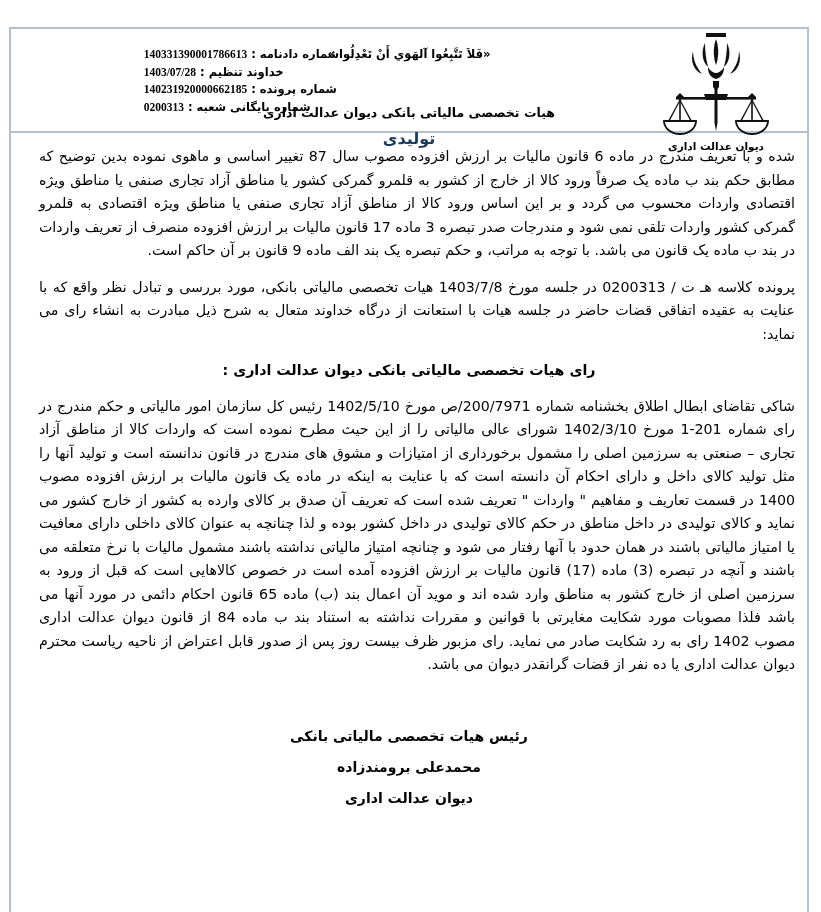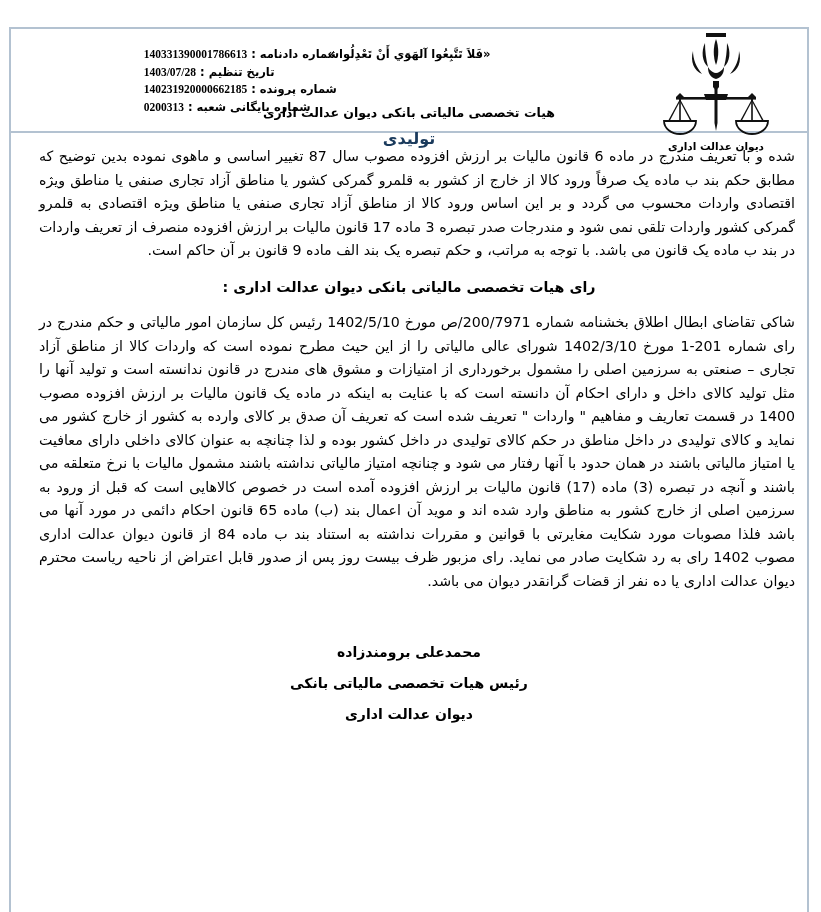--- a/index.html
+++ b/index.html
@@ -146,21 +146,21 @@
 <div class="page-frame">
 
   <div class="doc-header">
 
     <div class="meta-block">
       <div class="meta-row">
         <span class="meta-label">شماره دادنامه :</span>
         <span class="meta-value">140331390001786613</span>
       </div>
       <div class="meta-row">
-        <span class="meta-label">تاریخ تنظیم :</span>
+        <span class="meta-label">خداوند تنظیم :</span>
         <span class="meta-value">1403/07/28</span>
       </div>
       <div class="meta-row">
         <span class="meta-label">شماره پرونده :</span>
         <span class="meta-value">140231920000662185</span>
       </div>
       <div class="meta-row">
         <span class="meta-label">شماره بایگانی شعبه :</span>
         <span class="meta-value">0200313</span>
       </div>
@@ -207,23 +207,24 @@
           <rect x="76" y="89" width="32" height="1.8"></rect>
         </g>
       </svg>
       <div class="emblem-caption">دیوان عدالت اداری</div>
     </div>
 
   </div>
 
   <div class="doc-body">
     <p class="para">شده و با تعریف مندرج در ماده 6 قانون مالیات بر ارزش افزوده مصوب سال 87 تغییر اساسی و ماهوی نموده بدین توضیح که مطابق حکم بند ب ماده یک صرفاً ورود کالا از خارج از کشور به قلمرو گمرکی کشور یا مناطق آزاد تجاری صنفی یا مناطق ویژه اقتصادی واردات محسوب می گردد و بر این اساس ورود کالا از مناطق آزاد تجاری صنفی یا مناطق ویژه اقتصادی به قلمرو گمرکی کشور واردات تلقی نمی شود و مندرجات صدر تبصره 3 ماده 17 قانون مالیات بر ارزش افزوده منصرف از تعریف واردات در بند ب ماده یک قانون می باشد. با توجه به مراتب، و حکم تبصره یک بند الف ماده 9 قانون بر آن حاکم است.</p>
+    <p class="para">پرونده کلاسه هـ ت / 0200313 در جلسه مورخ 1403/7/8 هیات تخصصی مالیاتی بانکی، مورد بررسی و تبادل نظر واقع که با عنایت به عقیده اتفاقی قضات حاضر در جلسه هیات با استعانت از درگاه خداوند متعال به شرح ذیل مبادرت به انشاء رای می نماید:</p>
     <p class="heading-bold">رای هیات تخصصی مالیاتی بانکی دیوان عدالت اداری :</p>
     <p class="para">شاکی تقاضای ابطال اطلاق بخشنامه شماره 200/7971/ص مورخ 1402/5/10 رئیس کل سازمان امور مالیاتی و حکم مندرج در رای شماره 201-1 مورخ 1402/3/10 شورای عالی مالیاتی را از این حیث مطرح نموده است که واردات کالا از مناطق آزاد تجاری – صنعتی به سرزمین اصلی را مشمول برخورداری از امتیازات و مشوق های مندرج در قانون ندانسته است و تولید آنها را مثل تولید کالای داخل و دارای احکام آن دانسته است که با عنایت به اینکه در ماده یک قانون مالیات بر ارزش افزوده مصوب 1400 در قسمت تعاریف و مفاهیم " واردات " تعریف شده است که تعریف آن صدق بر کالای وارده به کشور از خارج کشور می نماید و کالای تولیدی در داخل مناطق در حکم کالای تولیدی در داخل کشور بوده و لذا چنانچه به عنوان کالای داخلی دارای معافیت یا امتیاز مالیاتی باشند در همان حدود با آنها رفتار می شود و چنانچه امتیاز مالیاتی نداشته باشند مشمول مالیات با نرخ متعلقه می باشند و آنچه در تبصره (3) ماده (17) قانون مالیات بر ارزش افزوده آمده است در خصوص کالاهایی است که قبل از ورود به سرزمین اصلی از خارج کشور به مناطق وارد شده اند و موید آن اعمال بند (ب) ماده 65 قانون احکام دائمی در مورد آنها می باشد فلذا مصوبات مورد شکایت مغایرتی با قوانین و مقررات نداشته به استناد بند ب ماده 84 از قانون دیوان عدالت اداری مصوب 1402 رای به رد شکایت صادر می نماید. رای مزبور ظرف بیست روز پس از صدور قابل اعتراض از ناحیه ریاست محترم دیوان عدالت اداری یا ده نفر از قضات گرانقدر دیوان می باشد.</p>
 
     <div class="signature">
+      <div class="sig-line">رئیس هیات تخصصی مالیاتی بانکی</div>
       <div class="sig-line">محمدعلی برومندزاده</div>
-      <div class="sig-line">رئیس هیات تخصصی مالیاتی بانکی</div>
       <div class="sig-line">دیوان عدالت اداری</div>
     </div>
   </div>
 
 </div>
 
 </body></html>

